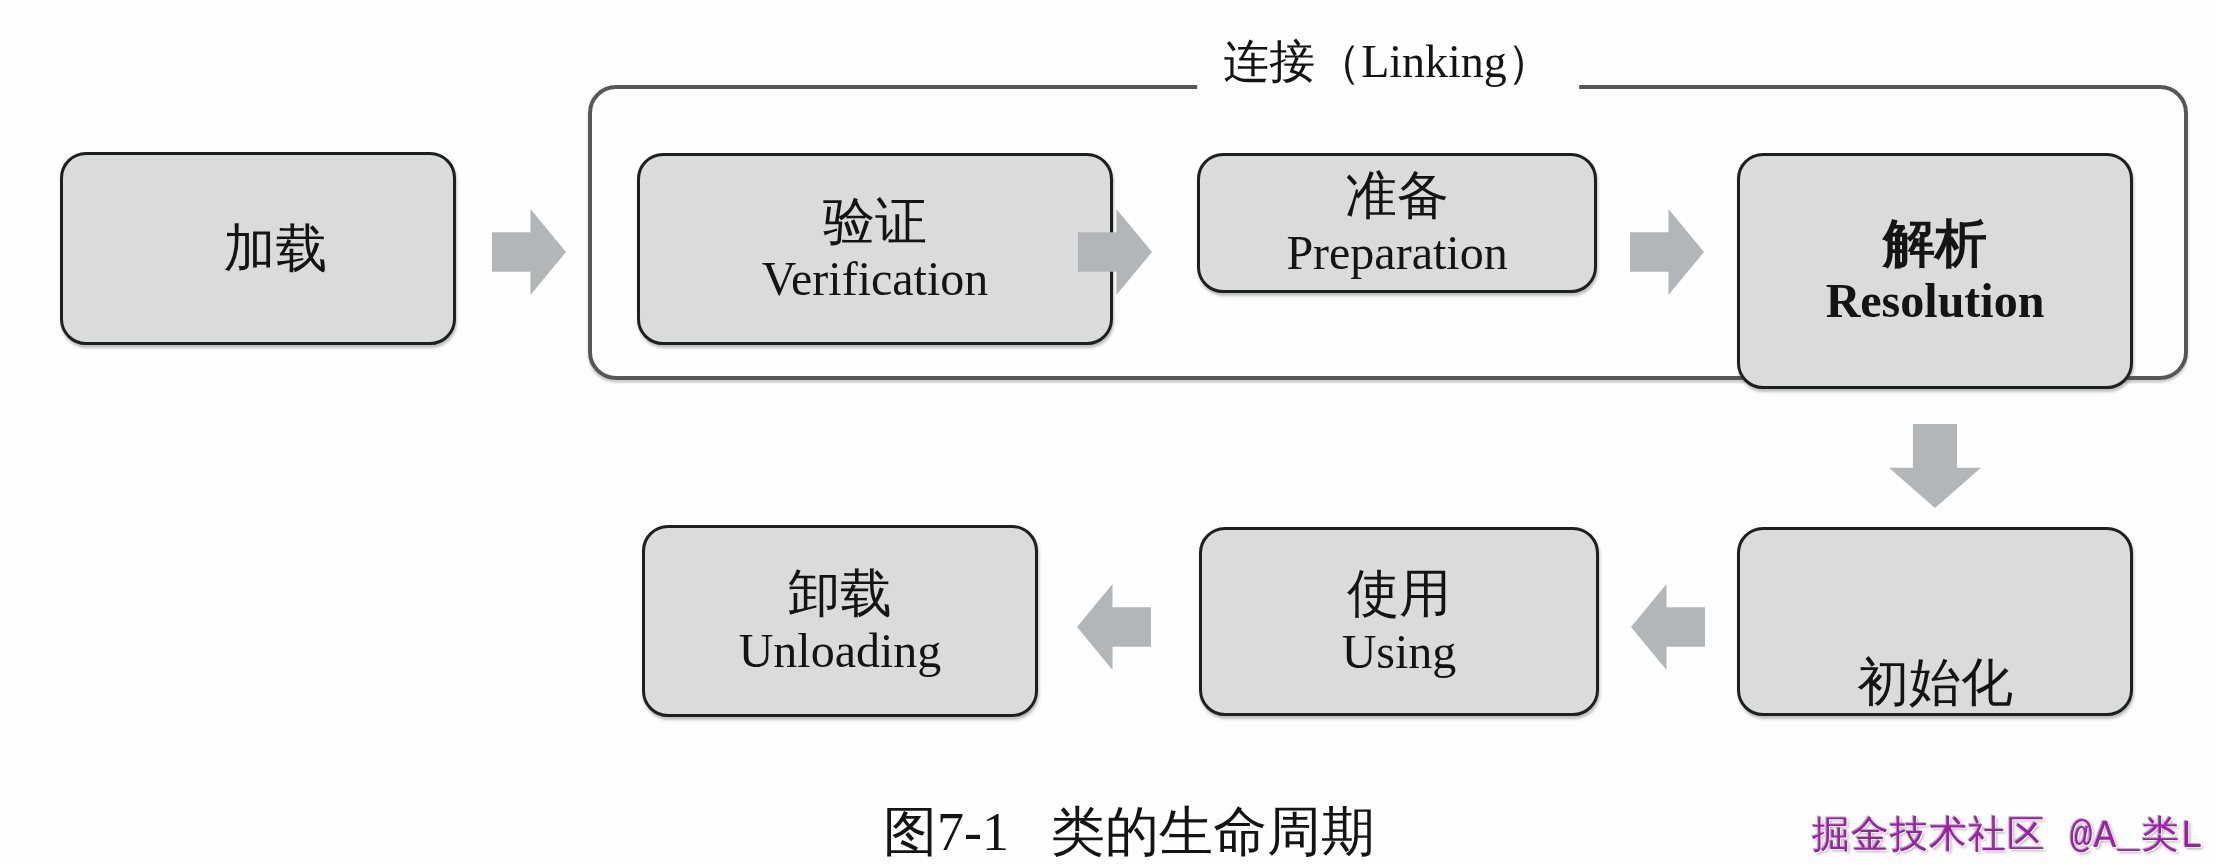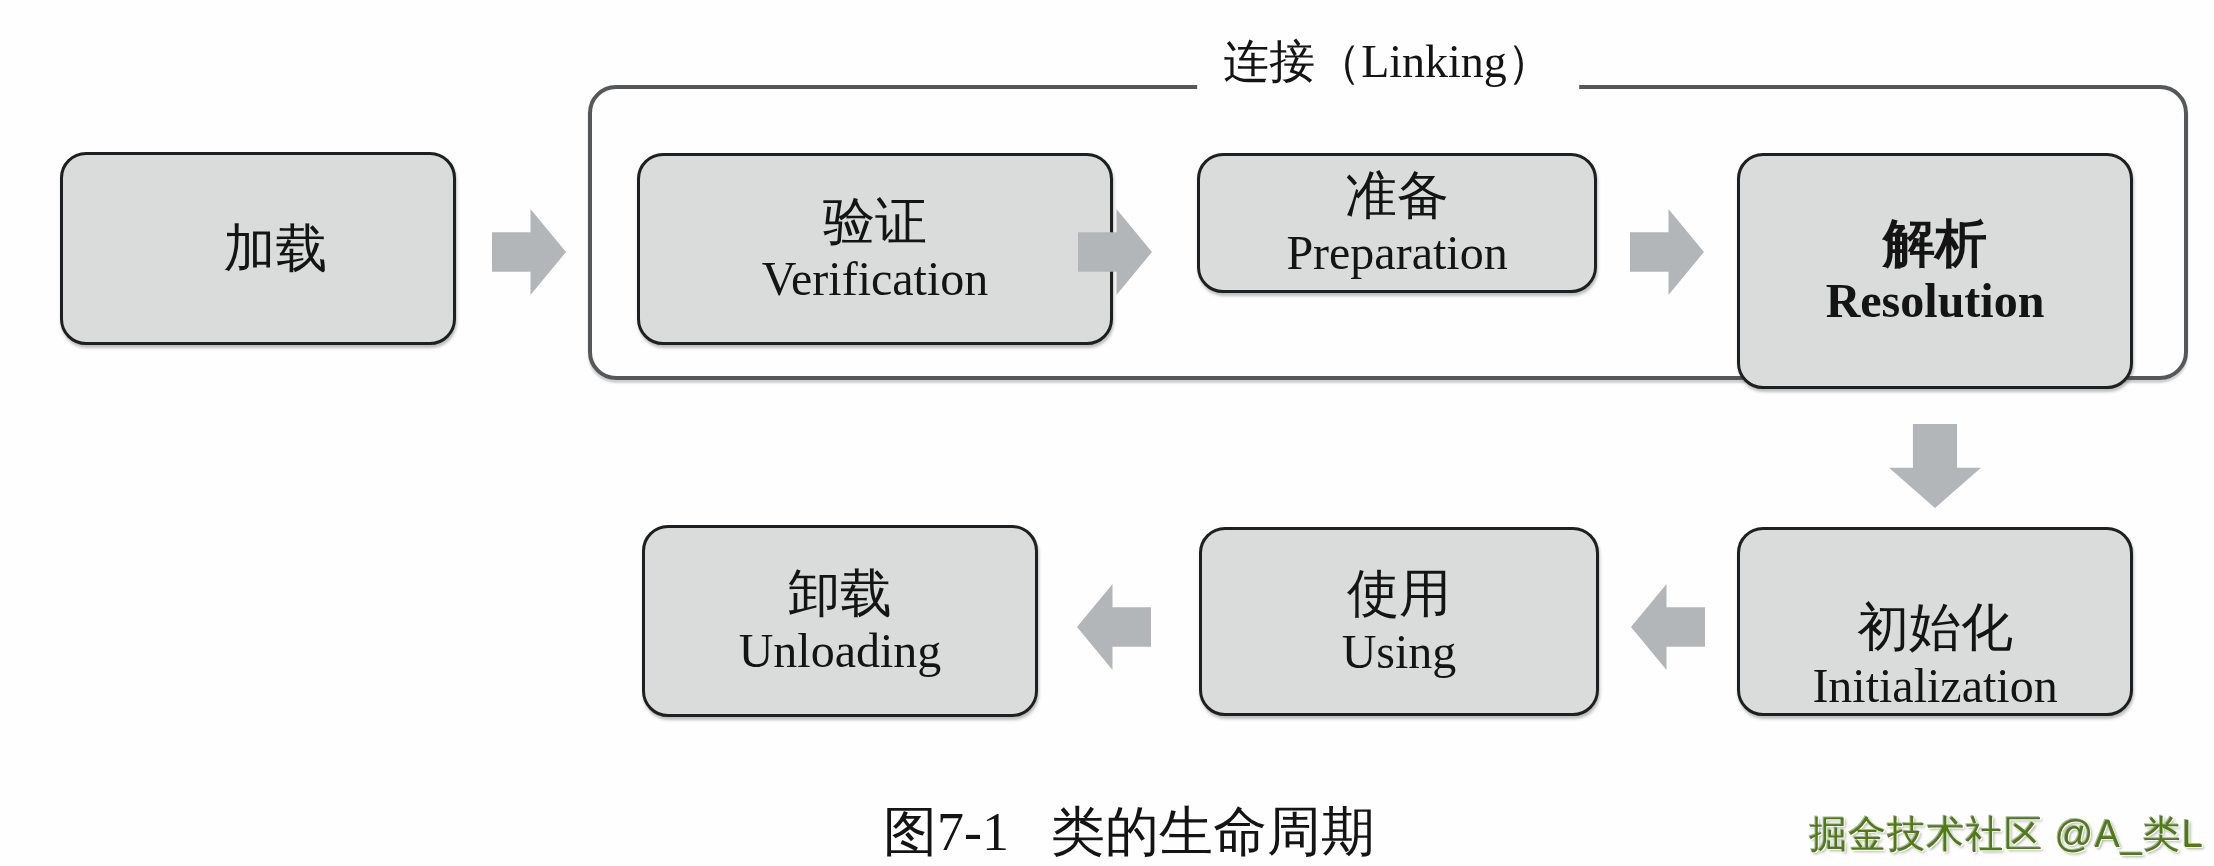--- a/index.html
+++ b/index.html
@@ -91,24 +91,24 @@
     text-align: center;
     font-size: 54px;
     white-space: nowrap;
   }
   .caption .caption-label { margin-right: 42px; }
 
   
   .watermark {
     position: absolute;
     right: 10px; bottom: 6px;
-    font-family: Liberation Sans, sans-serif;
+    font-family: Liberation Mono, monospace;
     font-size: 38px;
     letter-spacing: 1px;
-    color: #4d7c0f;
+    color: #a21caf;
     text-shadow: -1px -1px 0 #aeaeac, 1px 1px 0 #ffffff, 2px 2px 3px #a8a8a6;
     white-space: nowrap;
   }
 </style>
 </head>
 <body>
 
 <div class="canvas">
 
   <div class="stage pos-loading">
@@ -137,21 +137,20 @@
 
   <div class="stage pos-resolution">
     <span class="zh">解析</span>
     <span class="en">Resolution</span>
   </div>
 
   <div class="arrow arrow-down pos-arrow4"></div>
 
   <div class="stage pos-initialization">
     <span class="zh">初始化</span>
-    <span class="en">Initialization</span>
   </div>
 
   <div class="arrow arrow-left pos-arrow5"></div>
 
   <div class="stage pos-using">
     <span class="zh">使用</span>
     <span class="en">Using</span>
   </div>
 
   <div class="arrow arrow-left pos-arrow6"></div>

